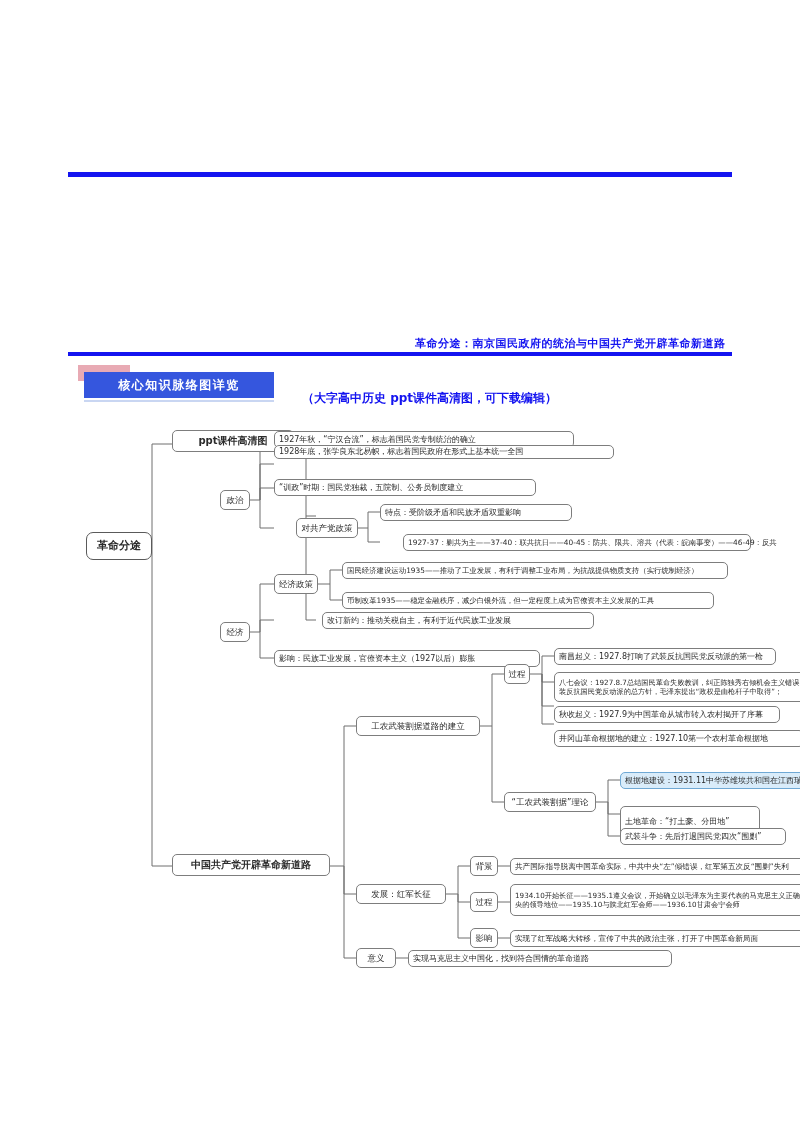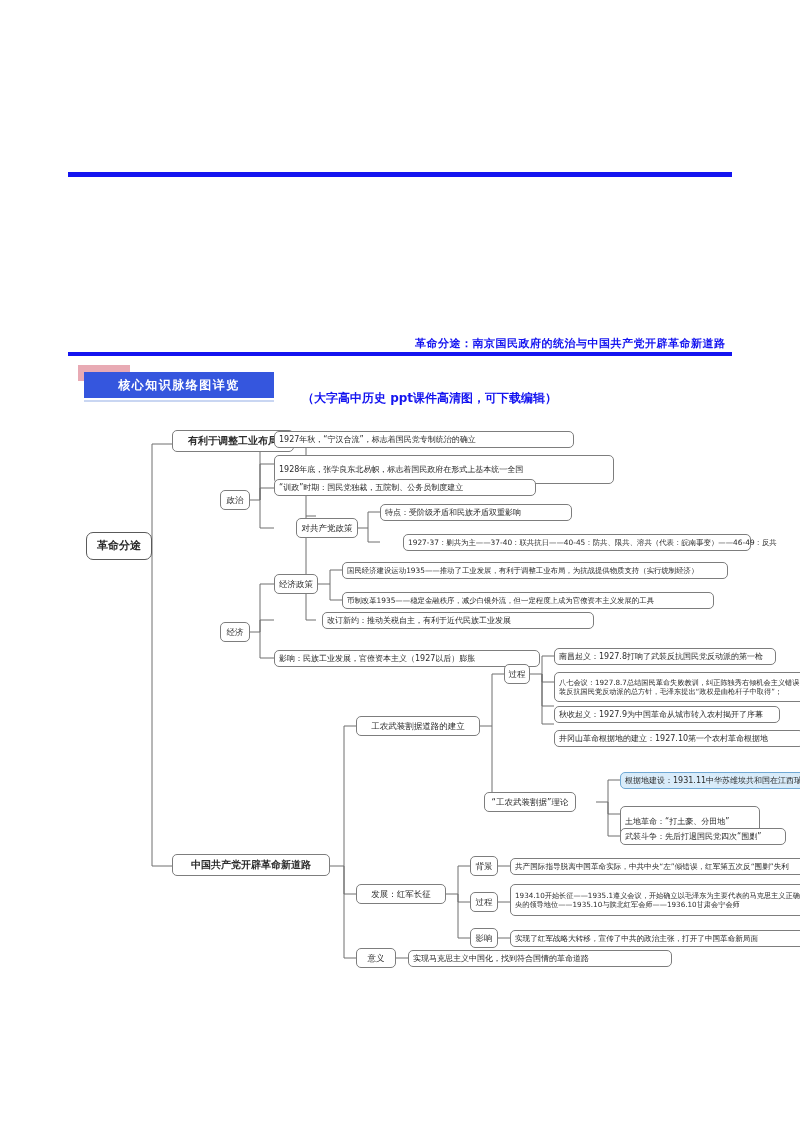--- a/index.html
+++ b/index.html
@@ -179,26 +179,26 @@
         <path d="M430 442 H442"></path>
         <path d="M430 478 H442"></path>
         <path d="M430 514 H442"></path>
 
         <path d="M328 534 H340"></path>
       </g>
     </svg>
 
     <div class="node n-root" style="left:6px;top:108px;width:66px;height:28px;">革命分途</div>
 
-    <div class="node n-l1" style="left:104px;top:6px;width:122px;height:22px;">有利于调整工业布局</div>
+    <div class="node n-l1" style="left:104px;top:6px;width:122px;height:22px;">ppt课件高清图</div>
 
     <div class="node n-l2" style="left:152px;top:66px;width:30px;height:20px;">政治</div>
 
     <div class="node n-leaf" style="left:206px;top:7px;width:300px;height:17px;">1927年秋，“宁汉合流”，标志着国民党专制统治的确立</div>
-    <div class="node n-leaf" style="left:206px;top:31px;width:340px;height:29px;">1928年底，张学良东北易帜，标志着国民政府在形式上基本统一全国</div>
+    <div class="node n-leaf" style="left:206px;top:21px;width:340px;height:14px;">1928年底，张学良东北易帜，标志着国民政府在形式上基本统一全国</div>
     <div class="node n-leaf" style="left:206px;top:55px;width:262px;height:17px;">“训政”时期：国民党独裁，五院制、公务员制度建立</div>
 
     <div class="node n-l2" style="left:228px;top:94px;width:62px;height:20px;">对共产党政策</div>
 
     <div class="node n-leaf" style="left:312px;top:80px;width:192px;height:17px;">特点：受阶级矛盾和民族矛盾双重影响</div>
     <div class="node n-leaf" style="left:312px;top:110px;width:348px;height:17px;font-size:7.4px;margin-left:23px;">1927-37：剿共为主——37-40：联共抗日——40-45：防共、限共、溶共（代表：皖南事变）——46-49：反共</div>
 
     <div class="node n-l2" style="left:152px;top:198px;width:30px;height:20px;">经济</div>
 
     <div class="node n-l2" style="left:206px;top:150px;width:44px;height:20px;">经济政策</div>
@@ -213,21 +213,21 @@
 
     <div class="node n-l2" style="left:288px;top:292px;width:124px;height:20px;">工农武装割据道路的建立</div>
 
     <div class="node n-l2" style="left:436px;top:240px;width:26px;height:20px;">过程</div>
 
     <div class="node n-leaf" style="left:486px;top:224px;width:222px;height:17px;">南昌起义：1927.8打响了武装反抗国民党反动派的第一枪</div>
     <div class="node n-leaf multi" style="left:486px;top:248px;width:330px;height:30px;font-size:7.2px;padding:2px 4px;">八七会议：1927.8.7总结国民革命失败教训，纠正陈独秀右倾机会主义错误，确定实行土地革命和武装反抗国民党反动派的总方针，毛泽东提出“政权是由枪杆子中取得”；</div>
     <div class="node n-leaf" style="left:486px;top:282px;width:226px;height:17px;">秋收起义：1927.9为中国革命从城市转入农村揭开了序幕</div>
     <div class="node n-leaf" style="left:486px;top:306px;width:250px;height:17px;">井冈山革命根据地的建立：1927.10第一个农村革命根据地</div>
 
-    <div class="node n-l2" style="left:416px;top:368px;width:92px;height:20px;">“工农武装割据”理论</div>
+    <div class="node n-l2" style="left:436px;top:368px;width:92px;height:20px;">“工农武装割据”理论</div>
 
     <div class="node n-leaf hl" style="left:552px;top:348px;width:244px;height:17px;">根据地建设：1931.11中华苏维埃共和国在江西瑞金成立</div>
     <div class="node n-leaf" style="left:552px;top:382px;width:140px;height:31px;">土地革命：“打土豪、分田地”</div>
     <div class="node n-leaf" style="left:552px;top:404px;width:166px;height:17px;">武装斗争：先后打退国民党四次“围剿”</div>
 
     <div class="node n-l2" style="left:288px;top:460px;width:90px;height:20px;">发展：红军长征</div>
 
     <div class="node n-l2" style="left:402px;top:432px;width:28px;height:20px;">背景</div>
     <div class="node n-leaf" style="left:442px;top:434px;width:318px;height:17px;font-size:7.6px;">共产国际指导脱离中国革命实际，中共中央“左”倾错误，红军第五次反“围剿”失利</div>
 

